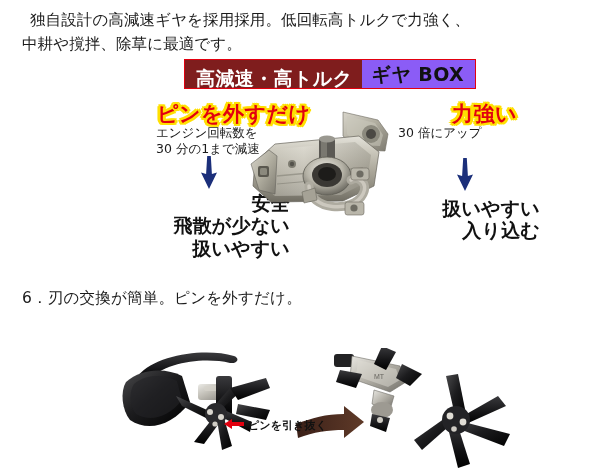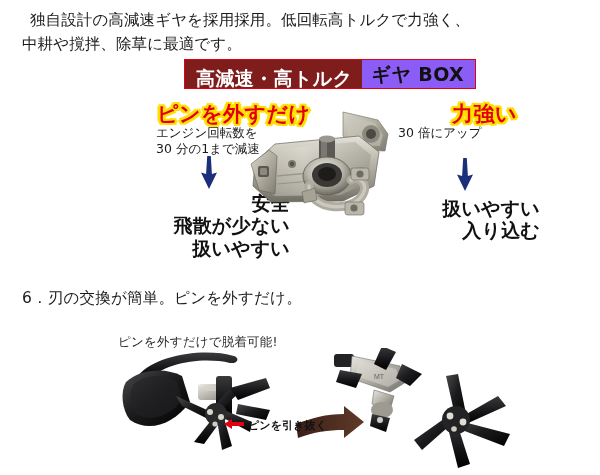--- a/index.html
+++ b/index.html
@@ -275,21 +275,20 @@
       <path d="M62 80 C62 104, 106 108, 116 88 C122 76, 110 70, 104 74" fill="none" stroke="#d5d2c8" stroke-width="3.5" stroke-linecap="round" opacity="0.75"></path>
       <rect x="104" y="62" width="18" height="12" rx="2.5" fill="#b9b6aa" stroke="#6c6a60" stroke-width="0.6"></rect>
       <circle cx="113" cy="68" r="3.6" fill="#6e6c63"></circle>
       <rect x="98" y="96" width="19" height="13" rx="2.5" fill="#b9b6aa" stroke="#6c6a60" stroke-width="0.6"></rect>
       <circle cx="107" cy="102" r="3.6" fill="#6e6c63"></circle>
       <path d="M55 86 L68 82 L70 94 L57 97 Z" fill="#a5a296" stroke="#6b695f" stroke-width="0.6"></path>
     </svg>
   </div>
 
   <div class="section-title">6．刃の交換が簡単。ピンを外すだけ。</div>
-  <div class="pin-caption">ピンを外すだけで脱着可能!</div>
 
   <div class="photo-bottom">
     <svg viewBox="0 0 420 120" width="420" height="120" aria-hidden="true">
       <defs>
         <linearGradient id="blk1" x1="0" y1="0" x2="1" y2="1">
           <stop offset="0%" stop-color="#4a4a4c"></stop>
           <stop offset="45%" stop-color="#1c1c1e"></stop>
           <stop offset="100%" stop-color="#000000"></stop>
         </linearGradient>
         <linearGradient id="blk2" x1="0" y1="0" x2="0" y2="1">

